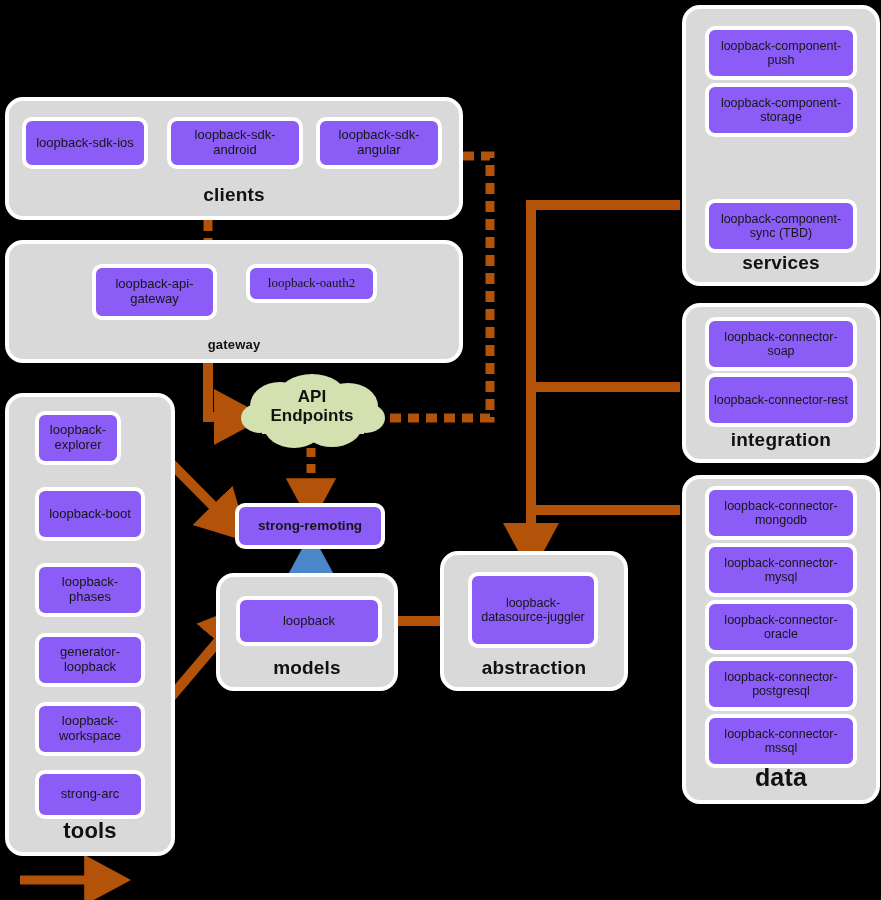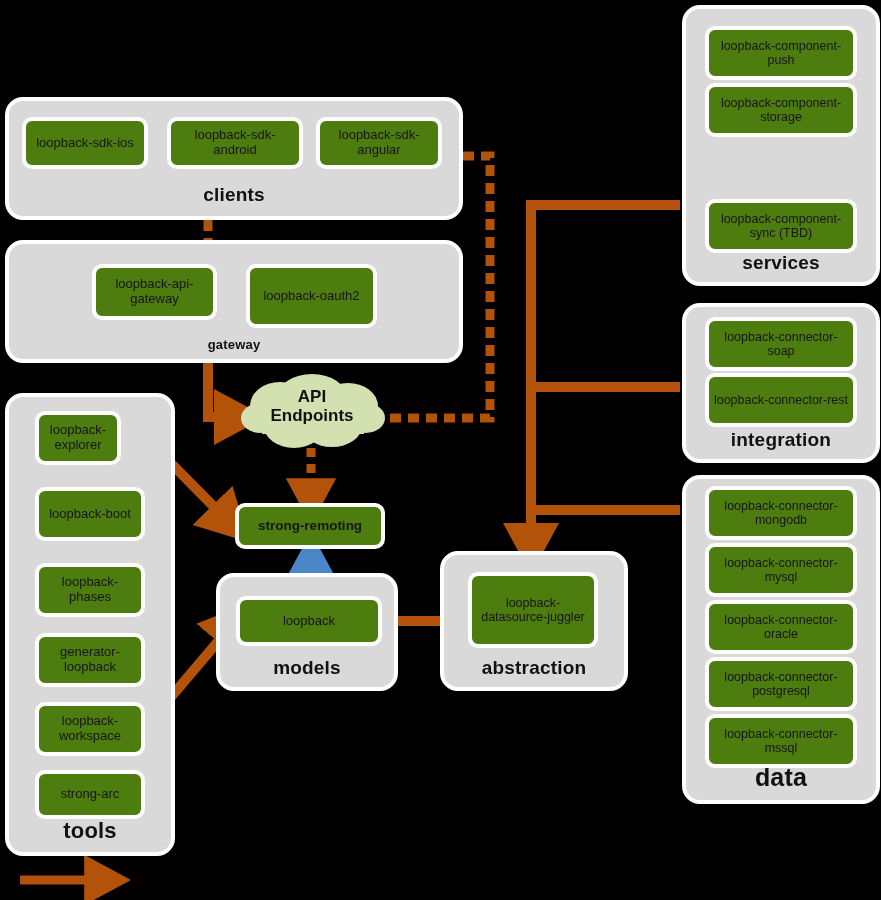--- a/index.html
+++ b/index.html
@@ -29,21 +29,21 @@
     left: 0;
     right: 0;
     text-align: center;
     font-weight: bold;
     color: #111111;
     letter-spacing: 0.2px;
   }
   
   .pkg {
     position: absolute;
-    background: #4d7c0f;
+    background: #8b5cf6;
     border: 4px solid #ffffff;
     border-radius: 10px;
     box-sizing: border-box;
     display: flex;
     align-items: center;
     justify-content: center;
     text-align: center;
     color: #161616;
     font-size: 13px;
     line-height: 1.15;
@@ -151,21 +151,21 @@
     <div class="group-label" style="bottom:10px; font-size:19px;">clients</div>
   </div>
   <div class="pkg" style="left:22px; top:117px; width:126px; height:52px;">loopback-sdk-ios</div>
   <div class="pkg" style="left:167px; top:117px; width:136px; height:52px;">loopback-sdk-android</div>
   <div class="pkg" style="left:316px; top:117px; width:126px; height:52px;">loopback-sdk-angular</div>
 
   <div class="group" style="left:5px; top:240px; width:458px; height:123px;">
     <div class="group-label" style="bottom:7px; font-size:13px;">gateway</div>
   </div>
   <div class="pkg" style="left:92px; top:264px; width:125px; height:56px;">loopback-api-gateway</div>
-  <div class="pkg" style="left:246px; top:264px; width:131px; height:64px;">loopback-oauth2</div>
+  <div class="pkg" style="left:246px; top:264px; width:131px; height:39px;font-family:Liberation Serif, serif;">loopback-oauth2</div>
 
   <div class="group" style="left:5px; top:393px; width:170px; height:463px;">
     <div class="group-label" style="bottom:8px; font-size:22px;">tools</div>
   </div>
   <div class="pkg" style="left:35px; top:411px; width:86px; height:54px;">loopback-explorer</div>
   <div class="pkg" style="left:35px; top:487px; width:110px; height:54px;">loopback-boot</div>
   <div class="pkg" style="left:35px; top:563px; width:110px; height:54px;">loopback-phases</div>
   <div class="pkg" style="left:35px; top:633px; width:110px; height:54px;">generator-loopback</div>
   <div class="pkg" style="left:35px; top:702px; width:110px; height:54px;">loopback-workspace</div>
   <div class="pkg" style="left:35px; top:770px; width:110px; height:49px;">strong-arc</div>

